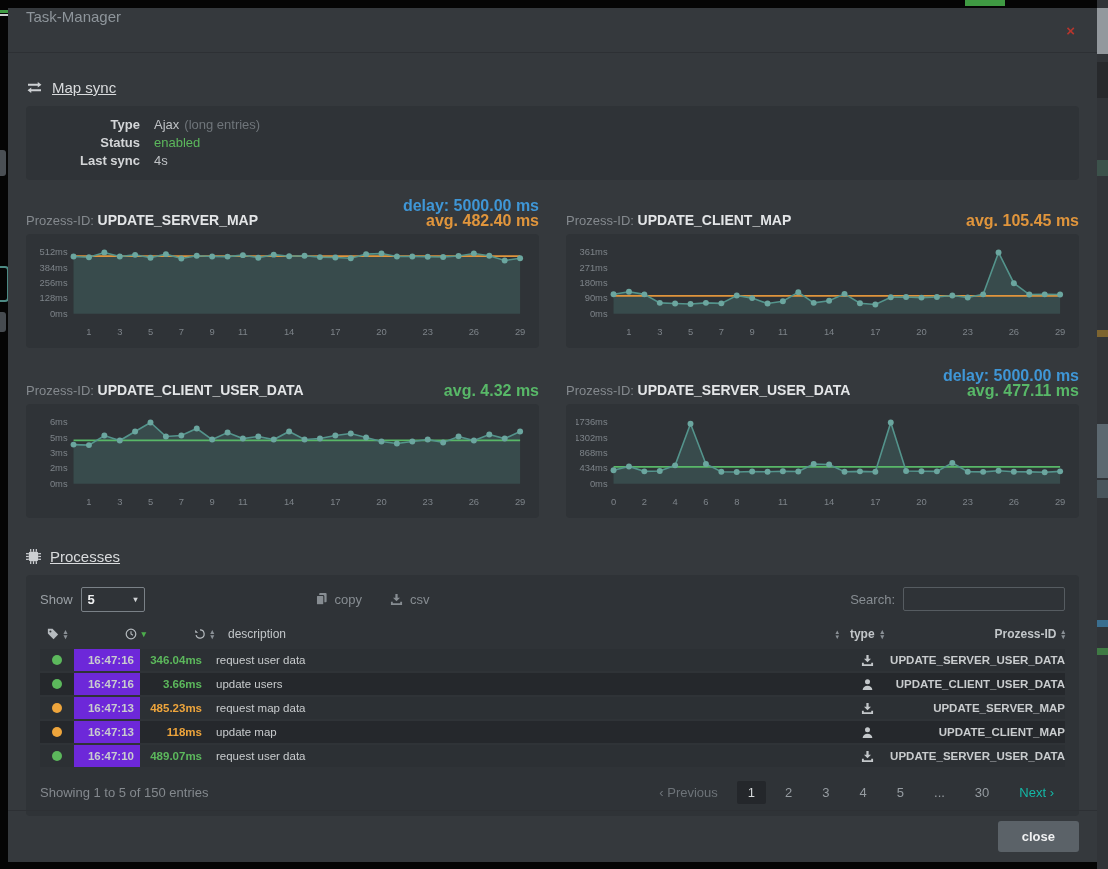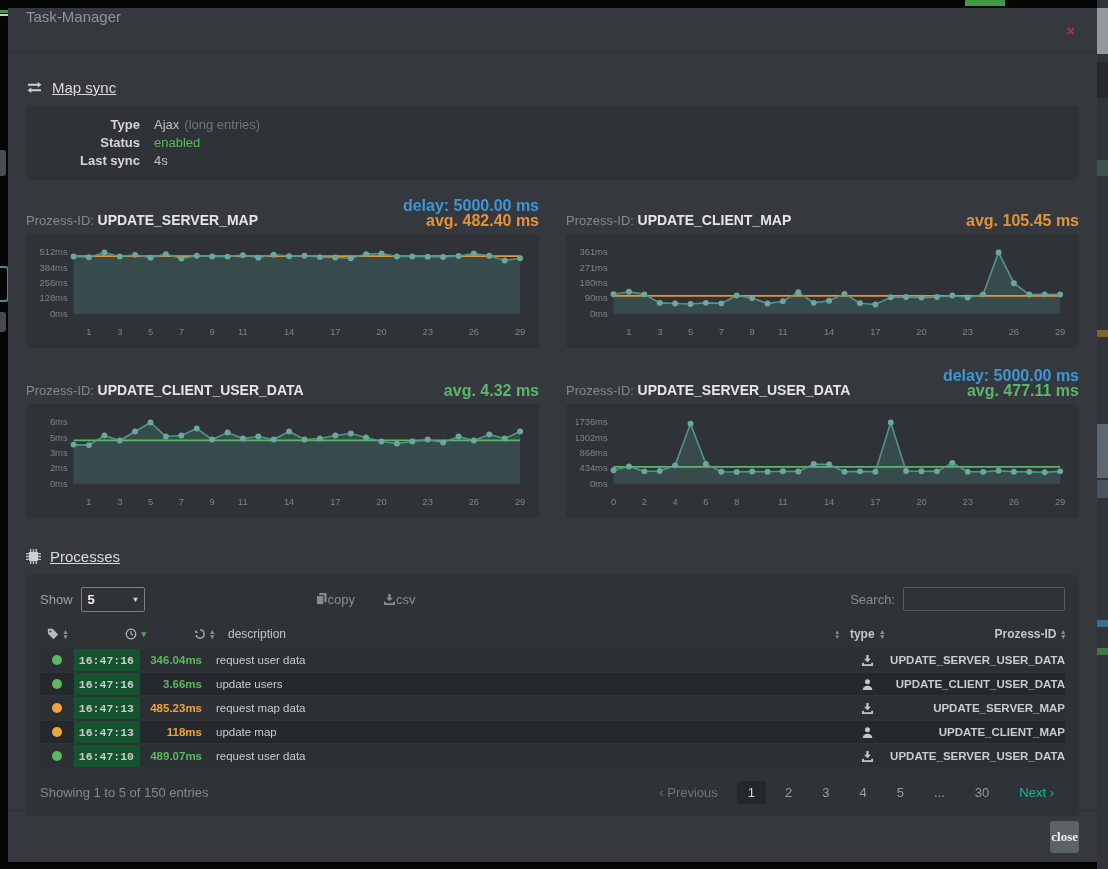--- a/index.html
+++ b/index.html
@@ -59,21 +59,21 @@
   
   .proc-panel{margin-top:10px;padding:10px 14px 12px;}
   .controls{display:flex;align-items:center;height:28px;color:#9aa0a5;}
   .show-select{
     margin-left:8px;width:50px;height:23px;border:1px solid #7a8187;border-radius:2px;
     display:flex;align-items:center;justify-content:space-between;
     padding:0 6px;color:#f0f1f2;font-weight:700;font-size:13px;cursor:pointer;background:#2f3337;
   }
   .show-select .arrow{font-size:8px;color:#d0d3d5;}
   .ctl-btn{
-    display:flex;align-items:center;color:#878d92;background:none;border:none;
+    display:flex;align-items:center;gap:7px;color:#878d92;background:none;border:none;
     font-family:inherit;font-size:13px;cursor:pointer;padding:0;
   }
   .copy-btn{margin-left:170px;}
   .csv-btn{margin-left:28px;}
   .search-wrap{margin-left:auto;display:flex;align-items:center;gap:8px;color:#878d92;}
   .search-wrap input{
     width:148px;height:22px;background:#2f3337;border:1px solid #565c61;border-radius:2px;
     color:#dfe1e3;font-family:inherit;font-size:12px;padding:0 6px;outline:none;
   }
   .ptable{margin-top:10px;}
@@ -87,38 +87,38 @@
   .c-desc{flex:1;display:flex;align-items:center;padding-left:8px;font-weight:400;}
   .c-type{width:56px;display:flex;align-items:center;justify-content:center;gap:6px;}
   .c-proc{width:170px;display:flex;align-items:center;justify-content:flex-end;gap:5px;
           text-align:right;font-weight:700;}
   .sorter{display:inline-flex;flex-direction:column;line-height:5px;font-size:7px;color:#8b9196;}
   .sorter span{height:5px;}
   .sort-active{color:#4cae4c;font-size:9px;line-height:9px;}
   .trow{height:22px;margin-bottom:2px;font-size:11.5px;color:#c9ccce;cursor:pointer;}
   .trow:nth-child(odd){background:#2c3034;}
   .trow:nth-child(even){background:#25282c;}
-  .trow .c-time{background:#14532d;height:100%;box-sizing:border-box;font-family:Liberation Mono, monospace;}
+  .trow .c-time{background:#6d28d9;height:100%;box-sizing:border-box;}
   .dot{width:10px;height:10px;border-radius:50%;display:inline-block;}
   .tfoot{display:flex;align-items:center;justify-content:space-between;margin-top:14px;}
   .summary{color:#84898e;font-size:13px;}
   .pagination{display:flex;align-items:center;gap:8px;font-size:13px;}
   .page-item{padding:4px 11px;color:#969ca1;cursor:pointer;border-radius:2px;background:none;border:none;font-family:inherit;font-size:13px;}
   .page-item.disabled{color:#6d7378;}
   .page-item.active{background:#24272b;color:#d3d6d8;}
   .page-item.nextbtn{color:#14b8a6;}
   
   .modal-footer{
     position:absolute;left:0;right:0;bottom:0;height:52px;
     border-top:1px solid #2d3034;display:flex;align-items:center;justify-content:flex-end;
     padding:0 18px;box-sizing:border-box;
   }
   .close-btn{
     background:#5b6268;color:#f0f1f2;border:none;border-radius:3px;
-    padding:8px 1px;font-size:13px;font-weight:700;font-family:Liberation Serif, serif;cursor:pointer;
+    padding:8px 24px;font-size:13px;font-weight:700;font-family:Liberation Sans, sans-serif;cursor:pointer;
   }
   .icon{display:inline-flex;align-items:center;justify-content:center;}
 </style>
 </head>
 <body>
 
 <div class="underlay-frag" style="left:0;top:10px;width:8px;height:3px;background:#3f9a43;"></div>
 <div class="underlay-frag" style="left:0;top:14px;width:8px;height:2px;background:#c9ccce;"></div>
 <div class="underlay-frag" style="left:0;top:150px;width:6px;height:26px;background:#4a4f54;border-radius:0 3px 3px 0;"></div>
 <div class="underlay-frag" style="left:0;top:266px;width:7px;height:32px;border:2px solid #4d8a84;border-left:none;border-radius:0 4px 4px 0;"></div>

